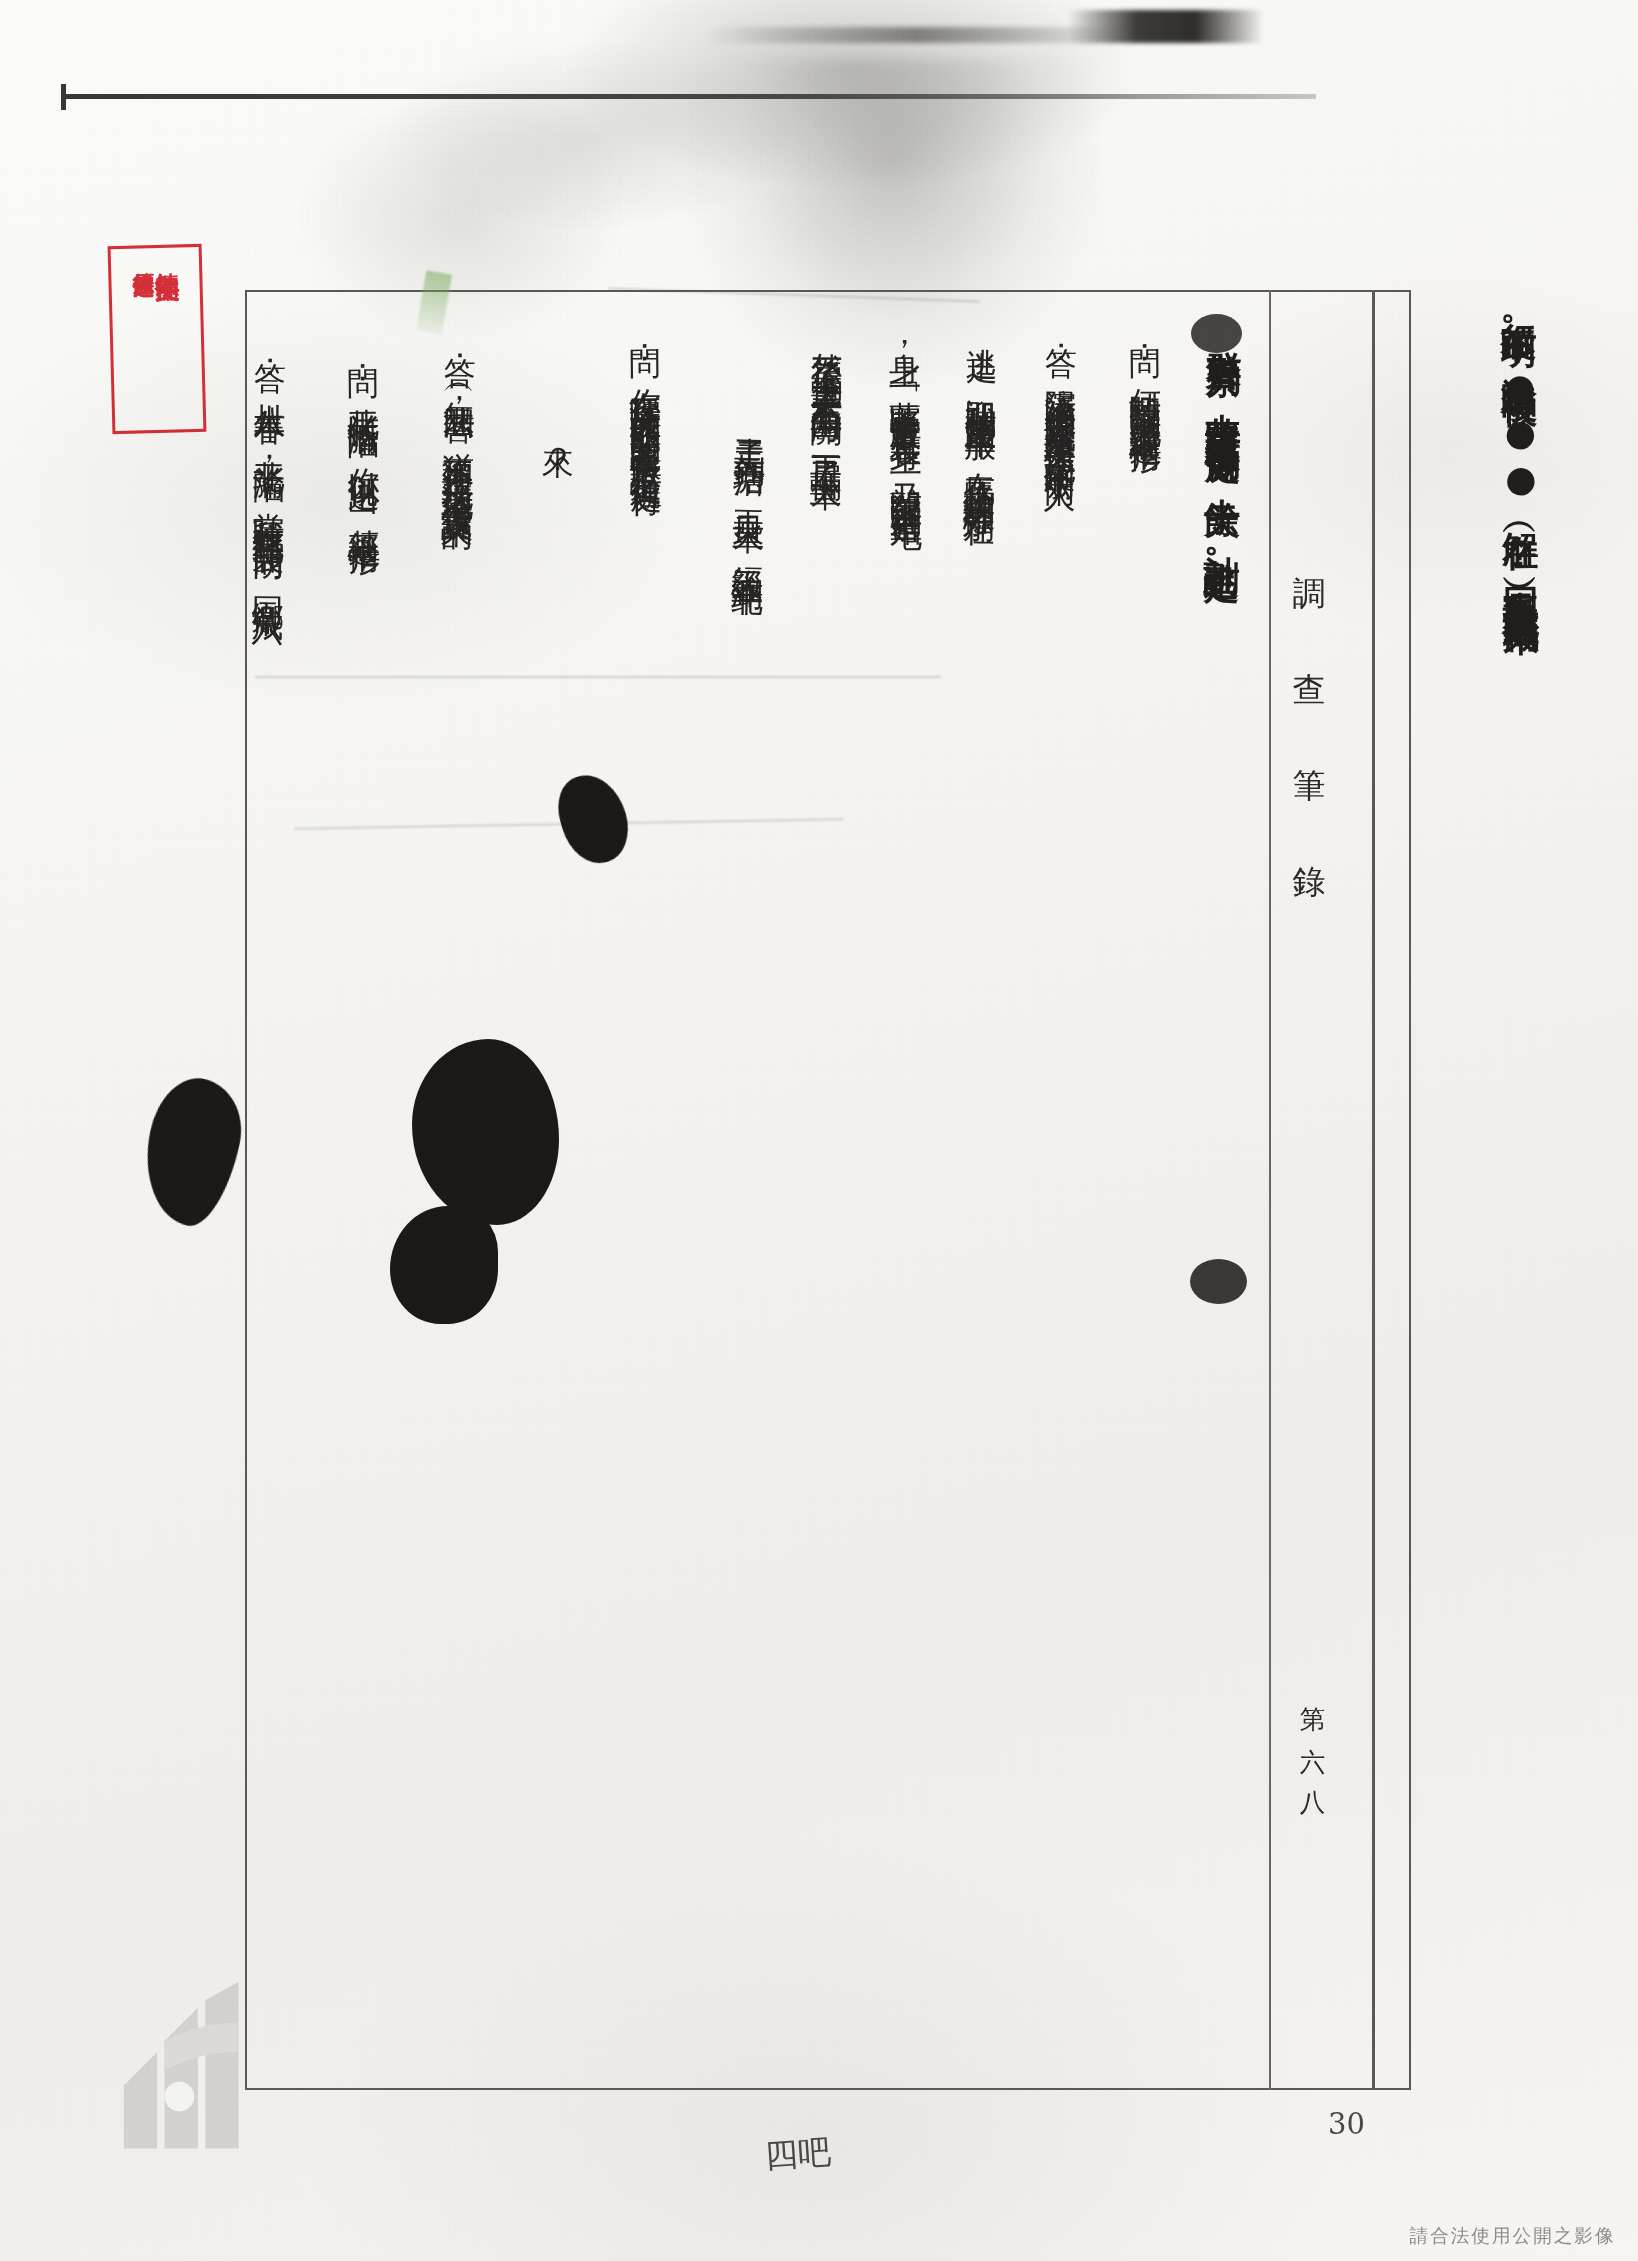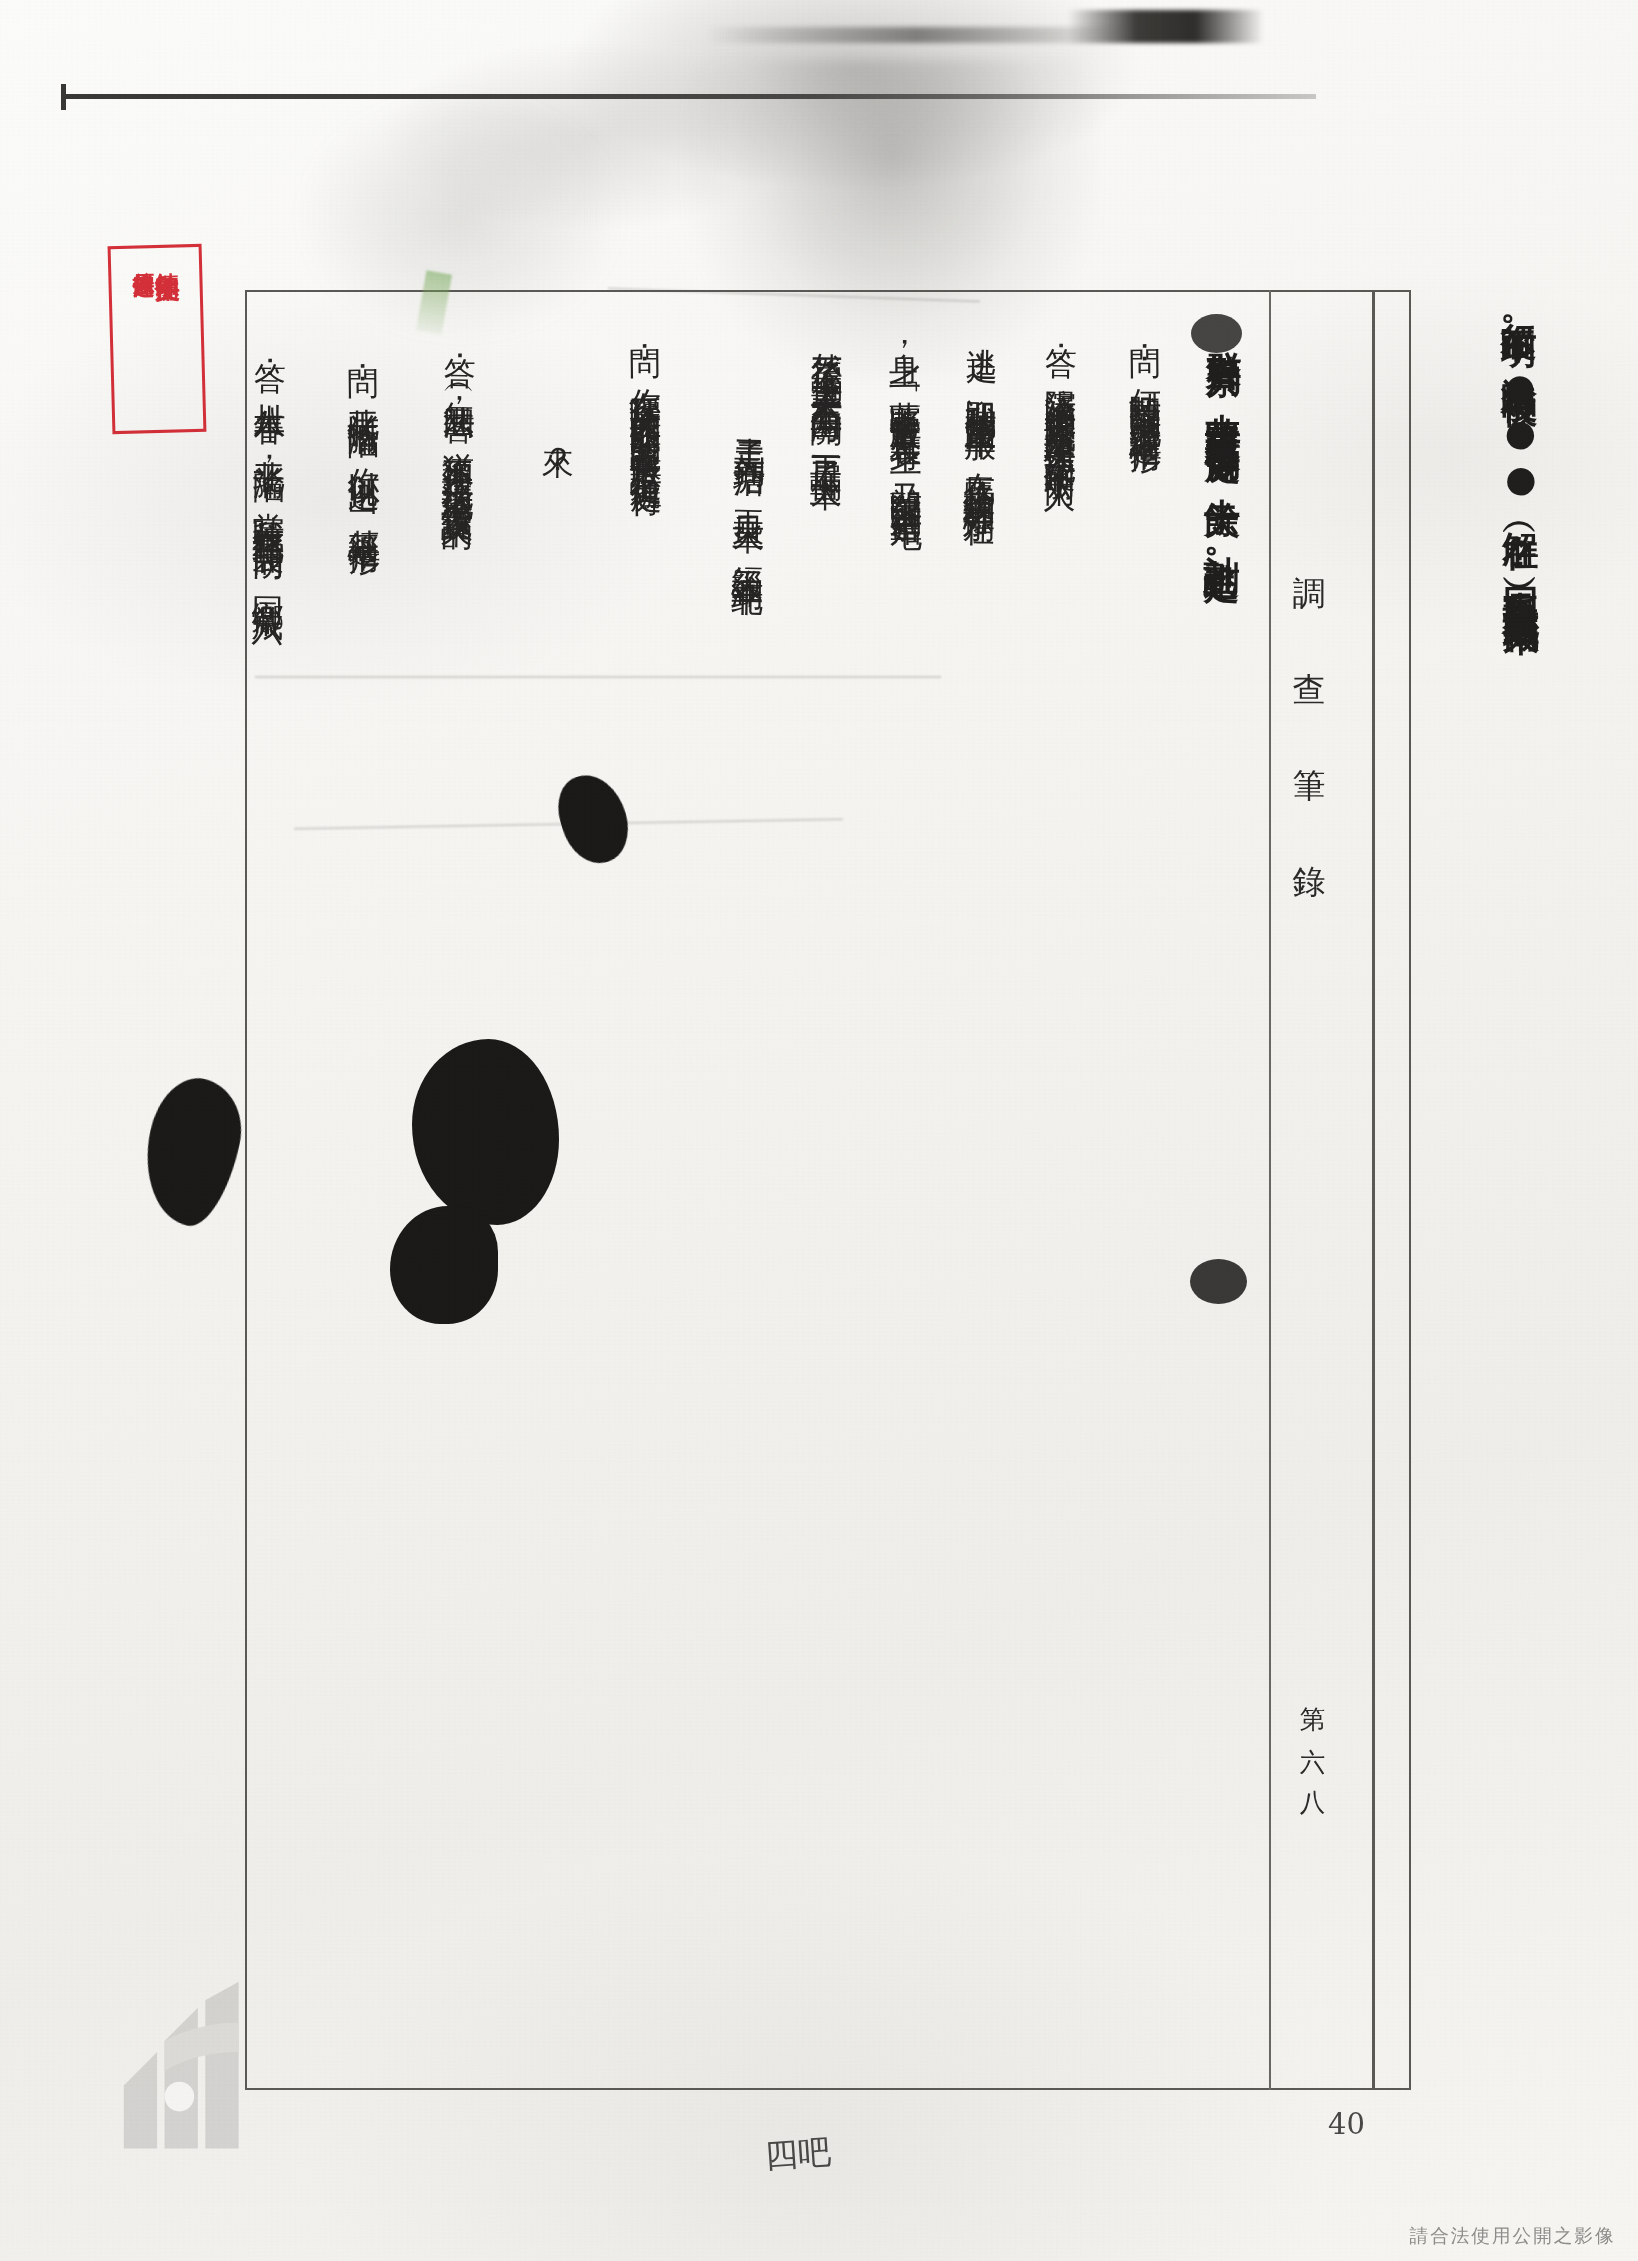--- a/index.html
+++ b/index.html
@@ -283,21 +283,21 @@
 
   <div class="vtext ink-2 slant-a" style="left:253px; top:338px; height:1460px;">答：卅八年春 北平淪陷，當時我住在北平口袋胡同 同鄉常咸六</div>
 
   <div class="blot b1"></div>
   <div class="blot b2"></div>
   <div class="blot b2b"></div>
   <div class="blot b3"></div>
   <div class="blot b4"></div>
   <div class="blot b5"></div>
 
-  <div class="pencil" style="left:1328px; top:2107px;">40</div>
+  <div class="pencil" style="left:1328px; top:2107px;">30</div>
   <div class="pencil" style="left:765px; top:2132px; font-size:33px; transform:rotate(-4deg);">四吧</div>
 
   <div class="watermark">
     <svg viewBox="0 0 100 95" width="186" height="176" aria-hidden="true">
       <g fill="#9a9896">
         <path d="M4 58 L22 40 L22 92 L4 92 Z"></path>
         <path d="M26 34 L44 16 L44 92 L26 92 Z"></path>
         <path d="M48 12 L66 2 L66 92 L48 92 Z"></path>
         <path d="M26 34 Q44 24 66 24 L66 40 Q44 40 26 50 Z" fill="#b4b2b0"></path>
         <circle cx="34" cy="64" r="8" fill="#ffffff"></circle>

